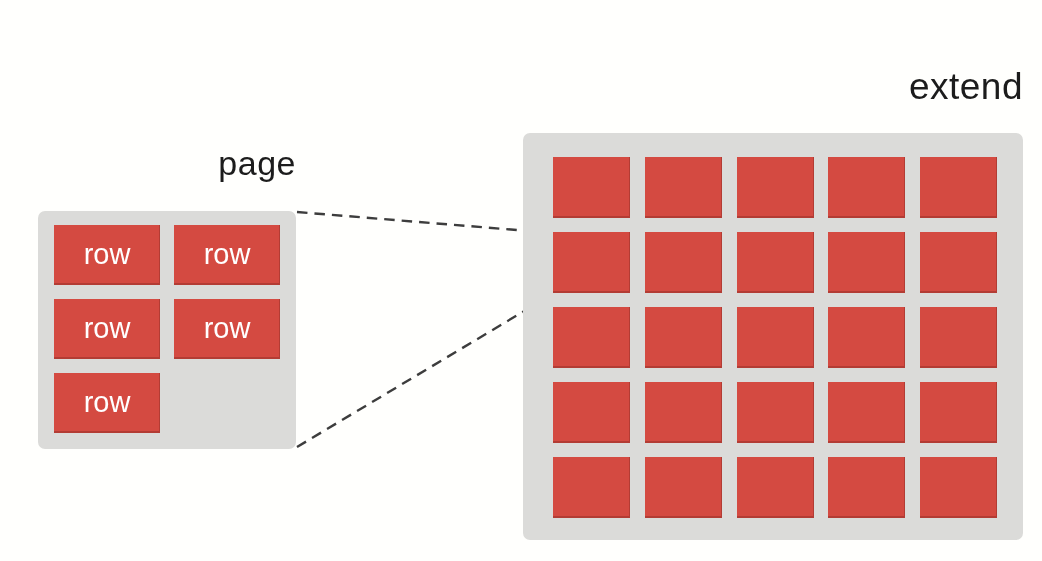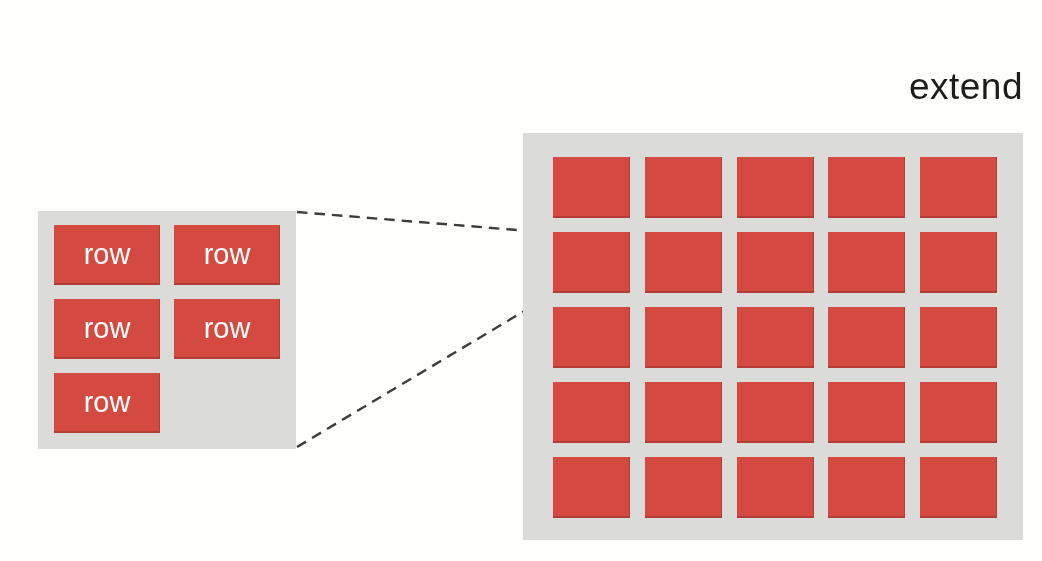--- a/index.html
+++ b/index.html
@@ -42,20 +42,21 @@
     left: 38px; top: 143px; width: 258px;
     font-size: 34px; line-height: 1.2;
   }
   .extend-label {
     left: 523px; top: 65px; width: 500px;
     font-size: 37px; line-height: 1.2;
   }
   .panel {
     position: absolute;
     background: var(--gray);
+    border-radius: 7px;
   }
   .page-box {
     left: 38px; top: 211px;
     width: 258px; height: 238px;
     display: flex; flex-wrap: wrap;
     align-content: flex-start;
     gap: 14px;
     padding: 14px 16px 16px 16px;
   }
   .extend-box {
@@ -86,20 +87,21 @@
 </head>
 <body>
 
 <div class="canvas">
 
   <svg class="connectors" viewBox="0 0 1042 561" aria-hidden="true">
     <line class="dash" x1="297" y1="212" x2="553" y2="233"></line>
     <line class="dash" x1="297" y1="447" x2="556" y2="292"></line>
   </svg>
 
+  <div class="label page-label">page</div>
 
   <div class="panel page-box">
       <div class="cell page-cell">
         <span>row</span>
       </div>
       <div class="cell page-cell">
         <span>row</span>
       </div>
       <div class="cell page-cell">
         <span>row</span>

